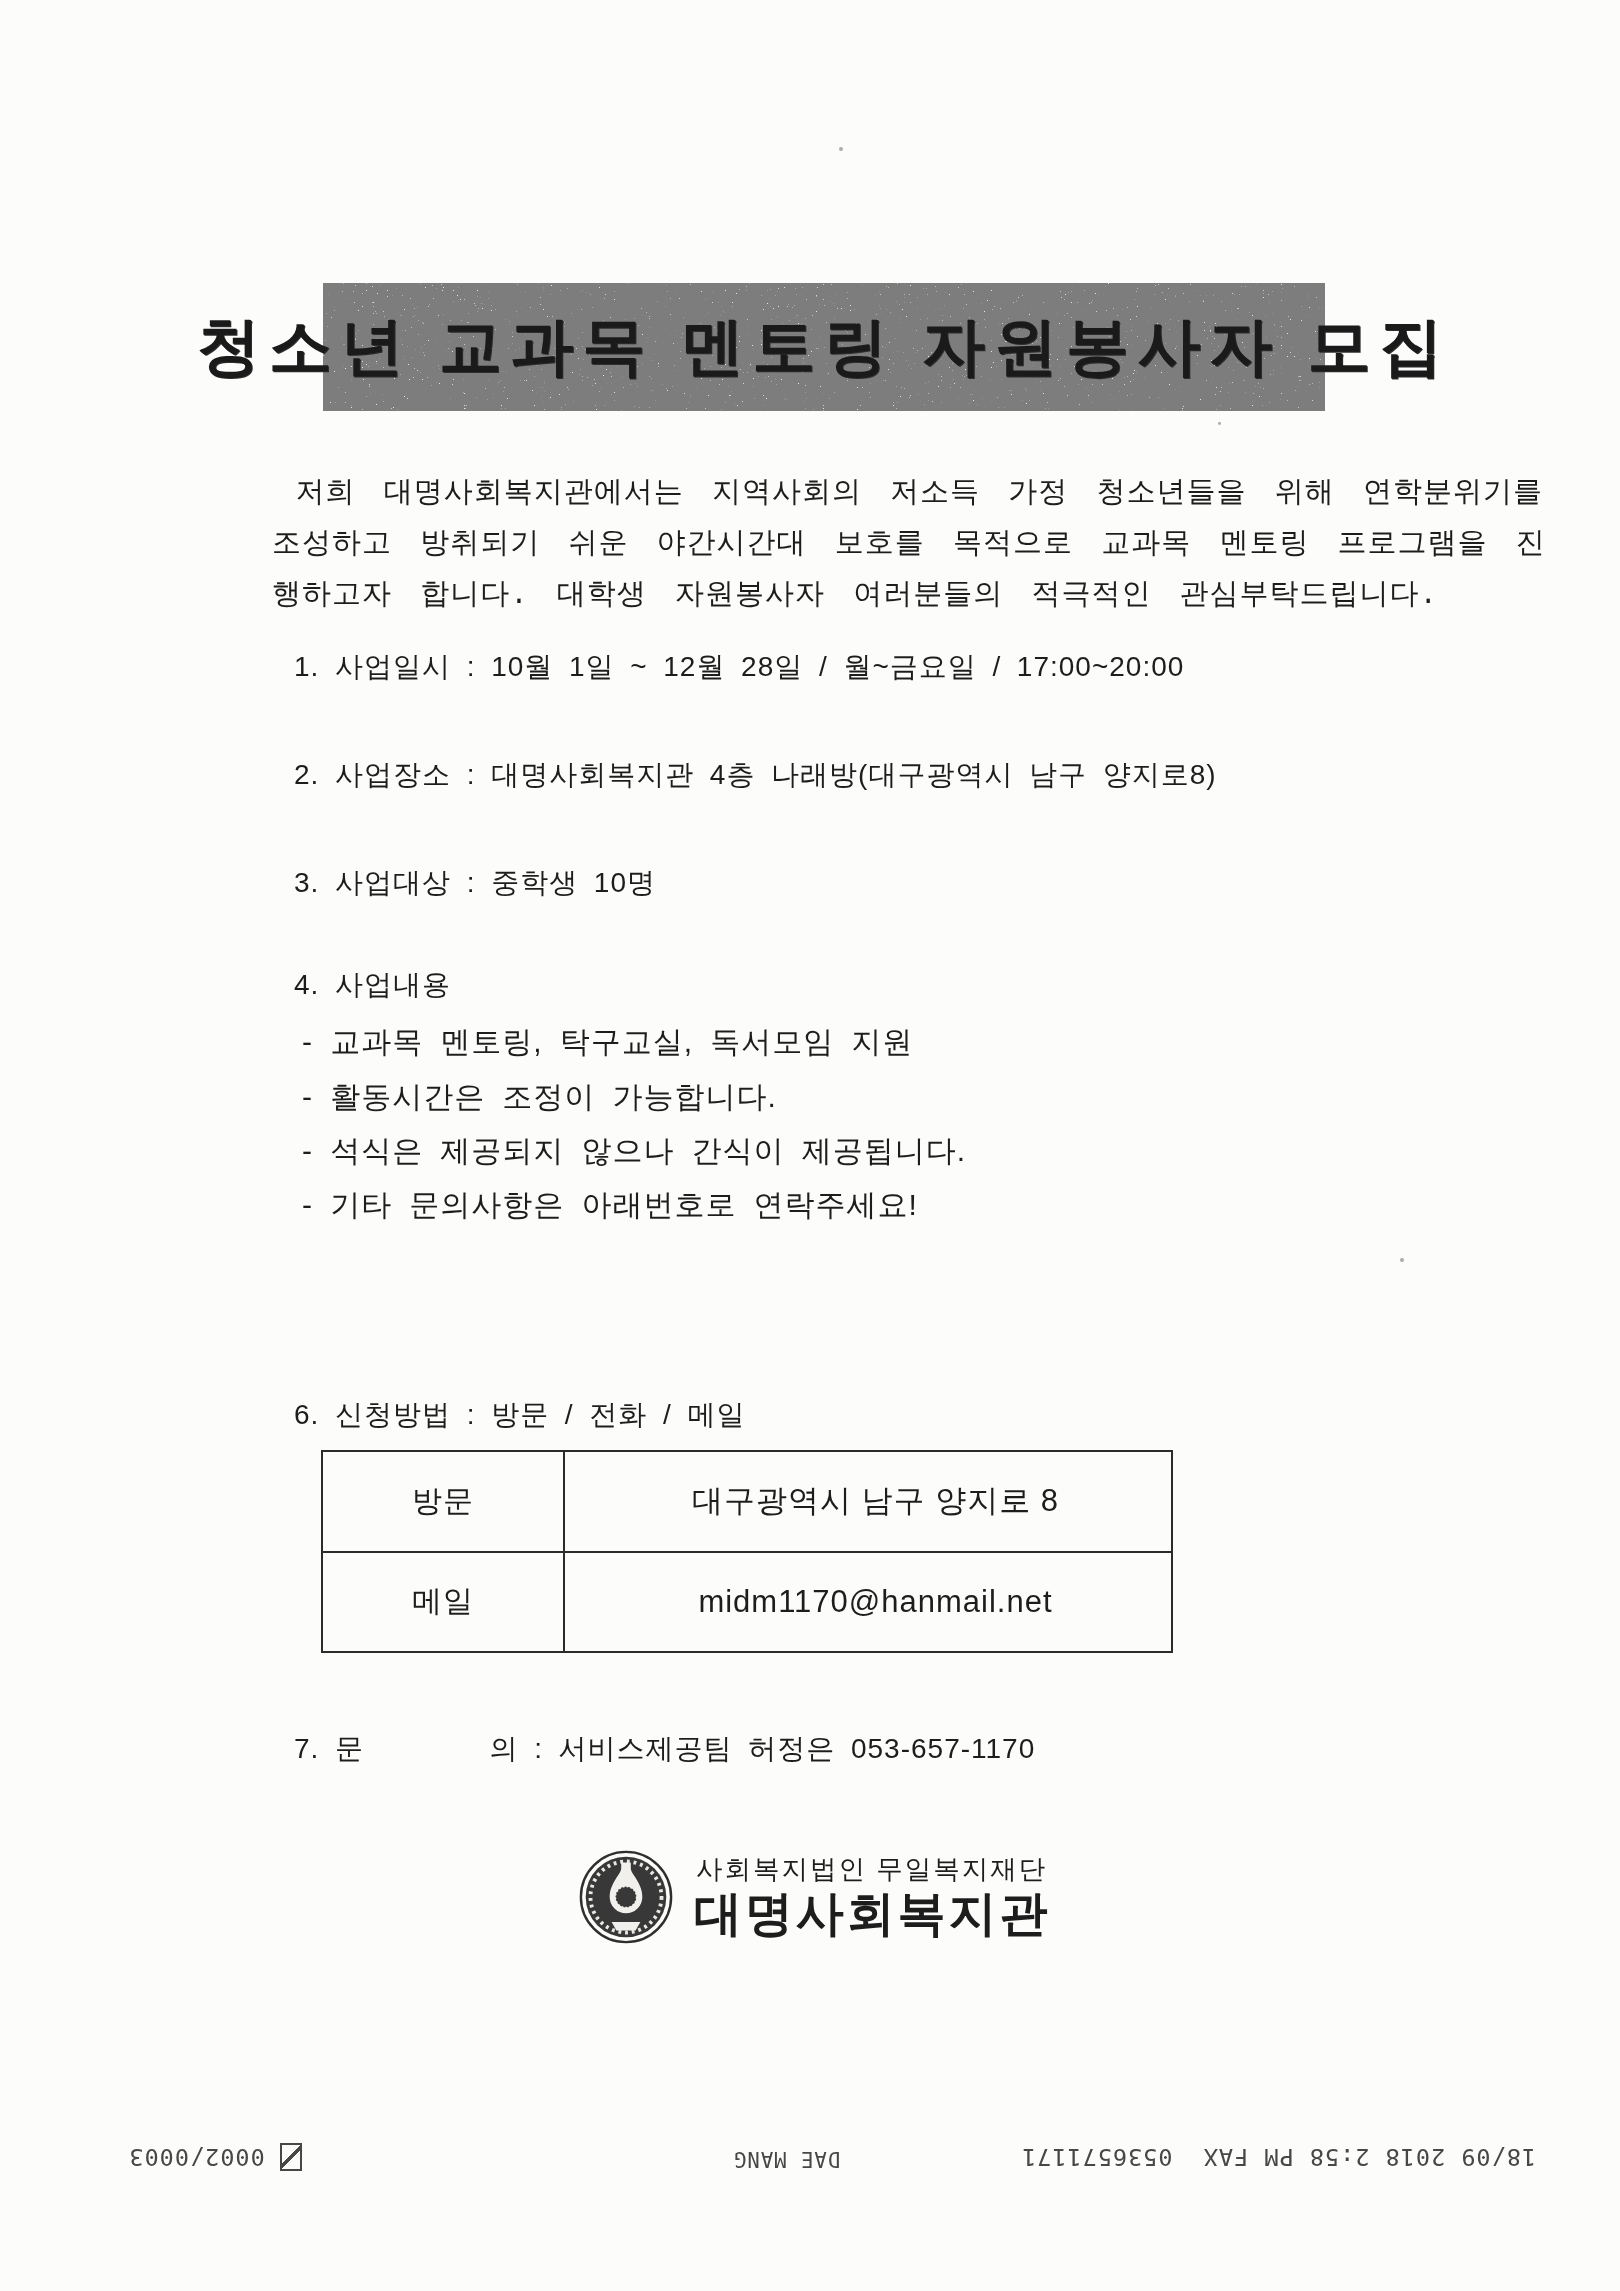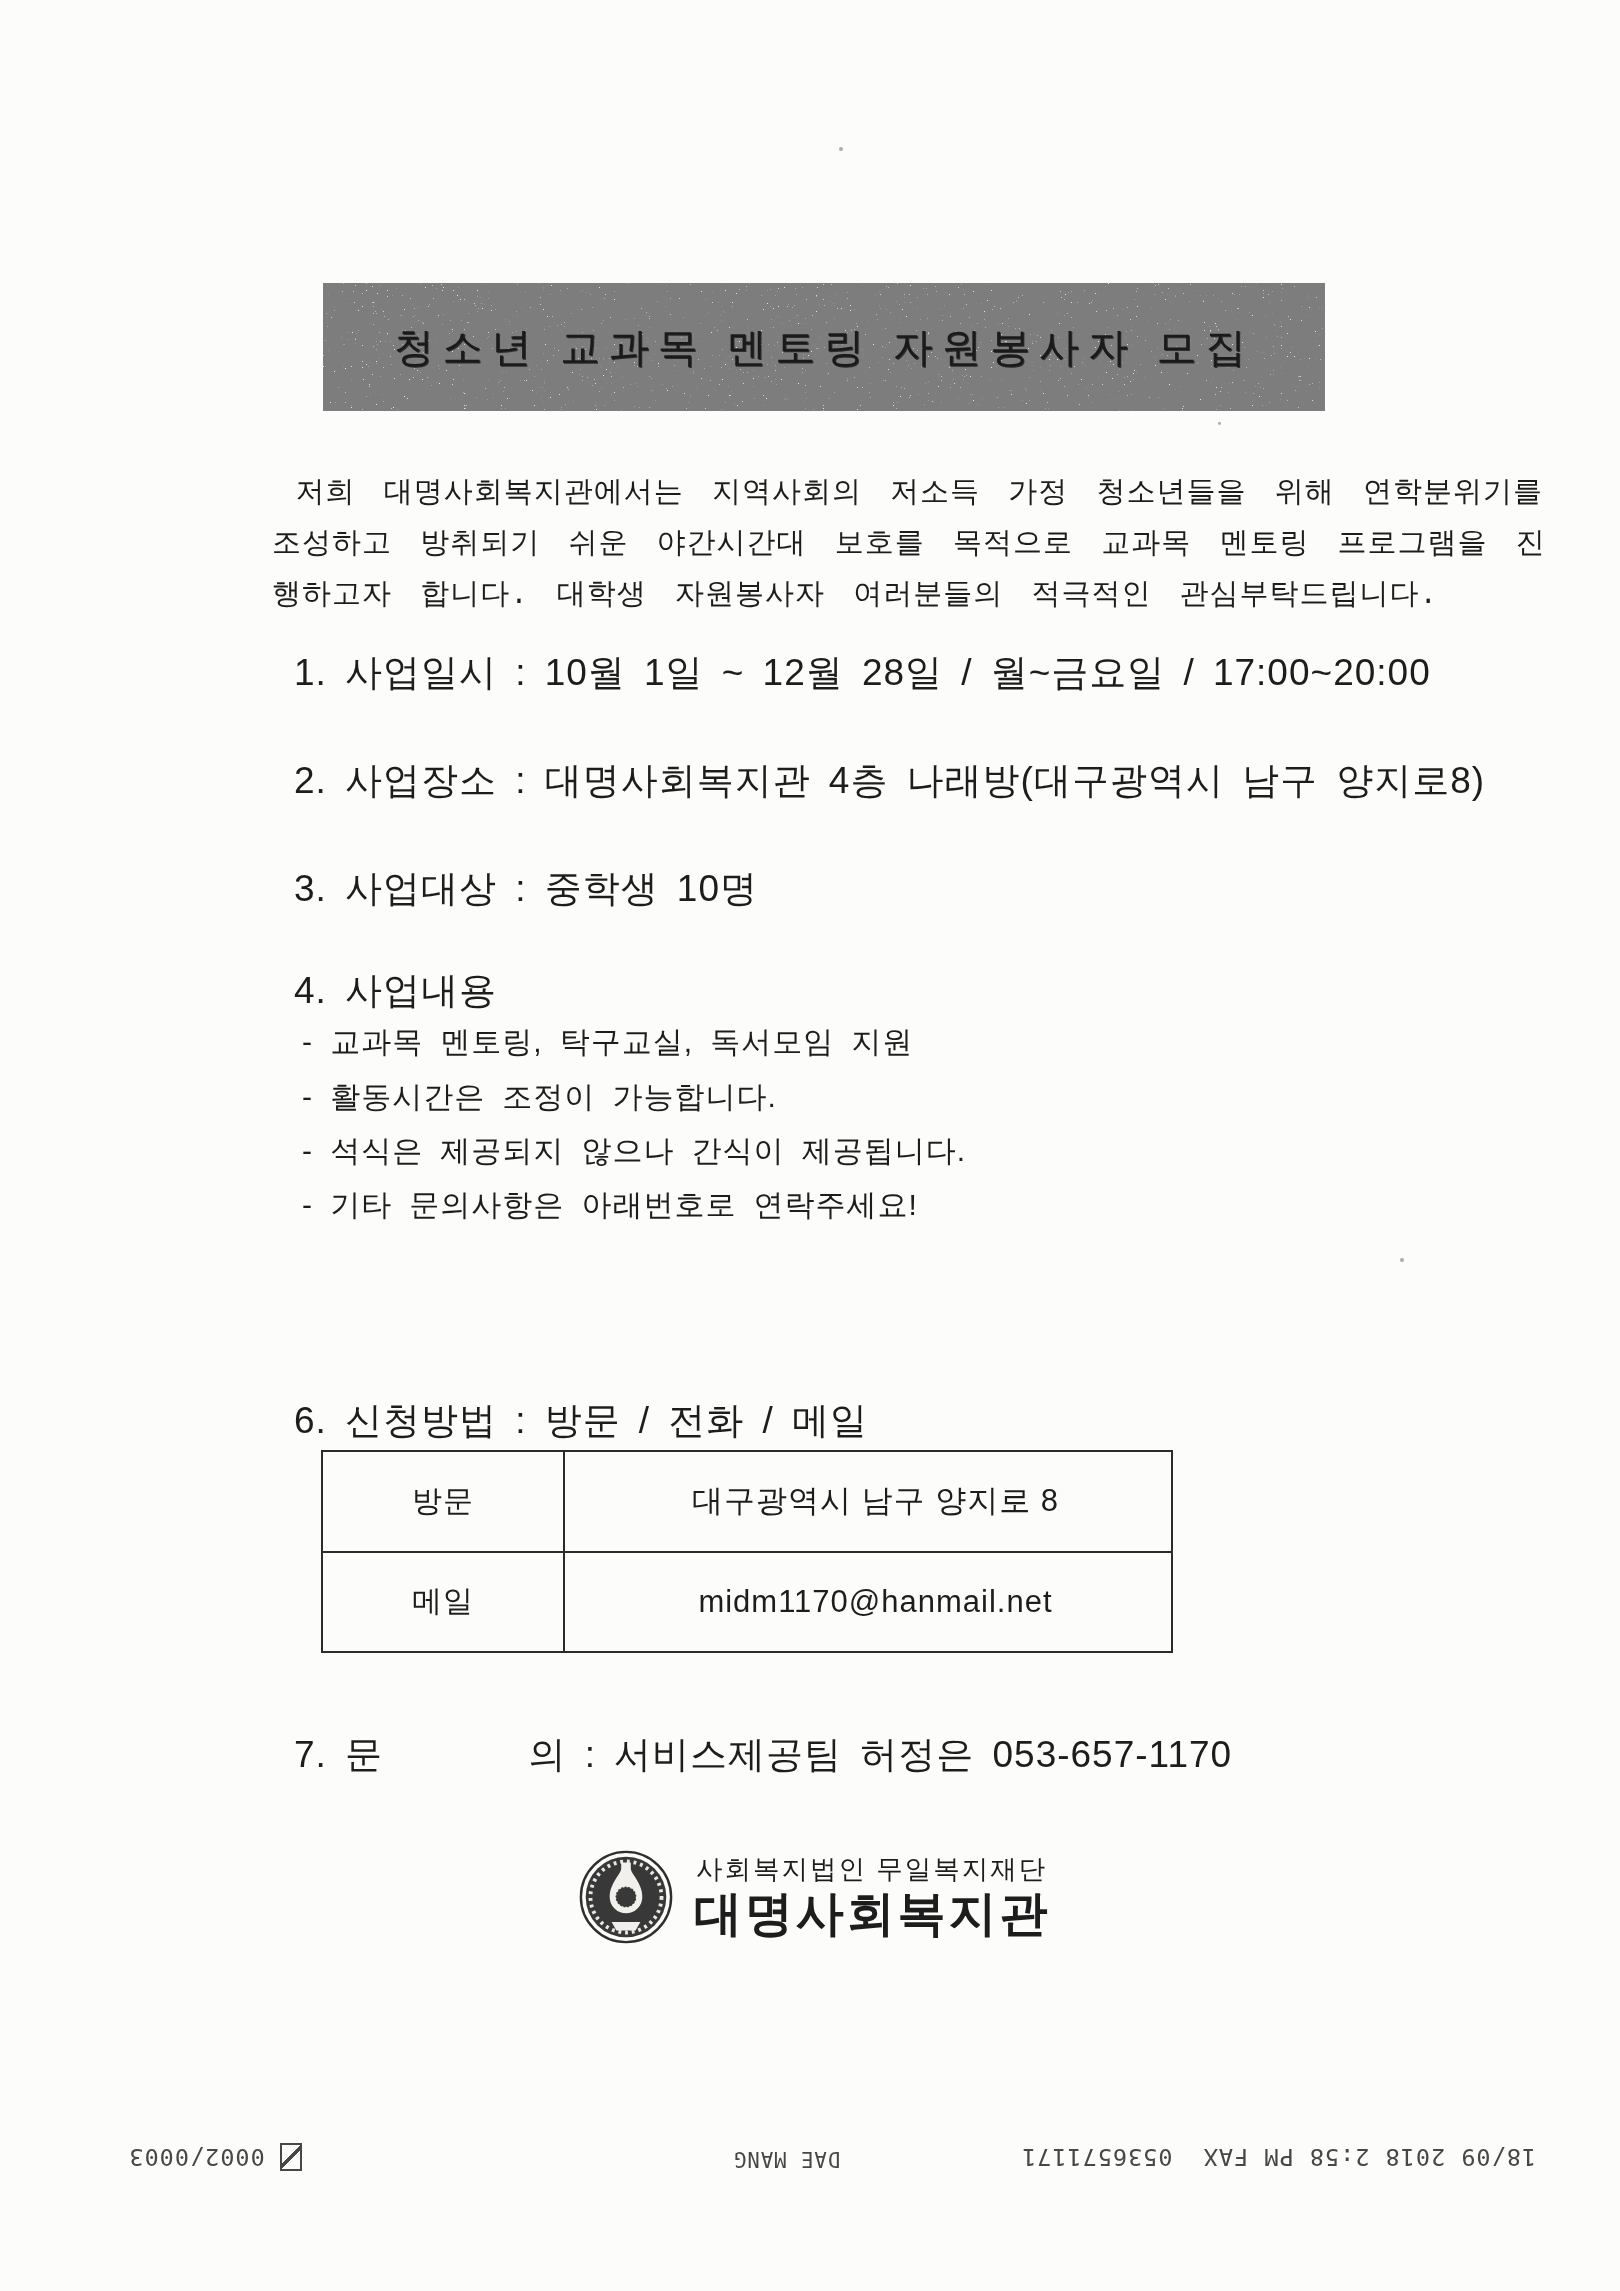--- a/index.html
+++ b/index.html
@@ -7,30 +7,30 @@
     position:relative; width:1620px; height:2292px; margin:0 auto;
     background:#fcfcfa; color:#1d1d1d;
     font-family:"Liberation Sans", sans-serif; overflow:hidden;
   }
   
   .banner { position:absolute; left:323px; top:283px; width:1002px; height:128px; background:#e8e6e2; }
   .banner .noise { position:absolute; left:0; top:0; width:100%; height:100%; }
   .banner .title {
     position:absolute; left:0; top:0; width:100%; height:100%;
     display:flex; align-items:center; justify-content:center;
-    font-size:40px; font-weight:normal; letter-spacing:8.8px; color:#1a1a1a;
+    font-size:63px; font-weight:bold; letter-spacing:8.8px; color:#1a1a1a;
     text-shadow:1px 1px 0 #2e2e2e; white-space:pre;
   }
   
   .intro { position:absolute; left:272px; top:468px; width:1083px;
            font-size:29px; line-height:51px; letter-spacing:1px; word-spacing:9.8px; }
   .intro .line { display:block; white-space:pre;font-family:Liberation Mono, monospace; }
   .intro .line.first { text-indent:23.5px; }
   
-  .item { position:absolute; left:294px; font-size:37px; letter-spacing:1px;
+  .item { position:absolute; left:294px; font-size:28px; letter-spacing:1px;
           word-spacing:6.9px; white-space:pre; }
   .i1 { top:648px; } .i2 { top:756px; } .i3 { top:864px; } .i4 { top:966px; }
   .i5 { top:1284px; } .i6 { top:1396px; } .i7 { top:1730px; }
   .bullet { position:absolute; left:302px; font-size:30px; letter-spacing:1px;
             word-spacing:7.8px; white-space:pre; }
   .b0 { top:1022px; } .b1 { top:1077px; } .b2 { top:1131px; } .b3 { top:1185px; }
   
   table.contact { position:absolute; left:321px; top:1450px; width:852px; height:203px;
                   border-collapse:collapse; table-layout:fixed; }
   table.contact td { border:2.9px solid #2b2b2b; height:68px;text-align:center; }

